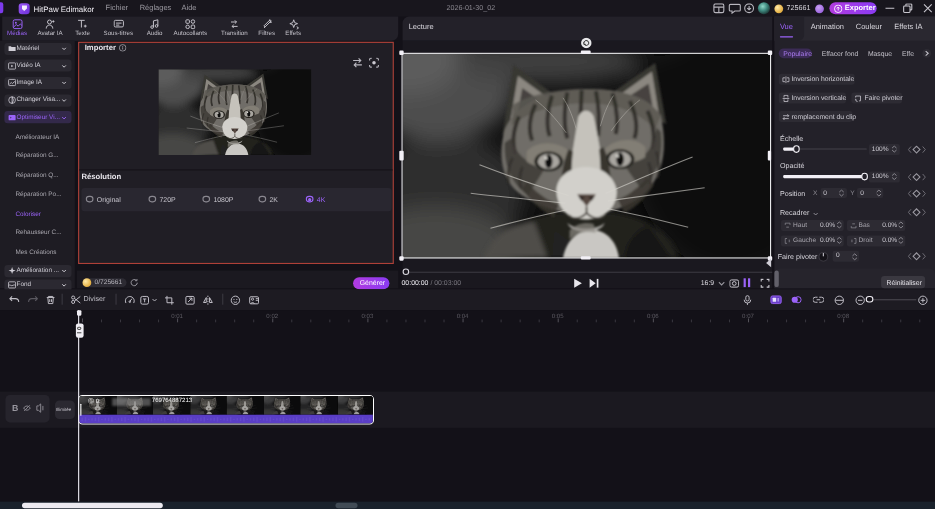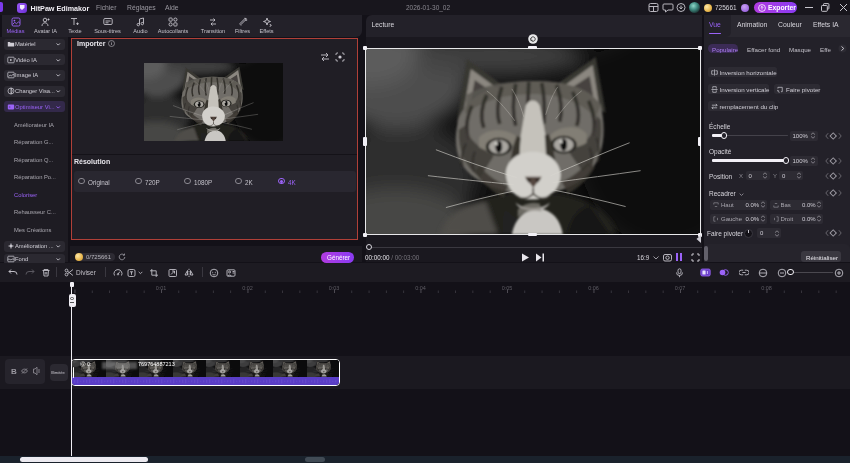--- a/index.html
+++ b/index.html
@@ -10,21 +10,21 @@
   .txt { white-space:nowrap; }
 </style>
 </head>
 <body>
 <div id="app">
 
   <div class="abs" style="left:0;top:0;width:850px;height:14.5px;background:#18161d;"></div>
   <div class="abs" style="left:0;top:2px;width:3px;height:10px;background:#7c3aed;border-radius:0 2px 2px 0;"></div>
   <div class="abs" style="left:17px;top:2.5px;width:10px;height:10px;border-radius:3px;background:linear-gradient(135deg,#9b59f6,#6d30d8);"></div>
   <div class="abs" style="left:19.5px;top:4.5px;width:5px;height:5.5px;background:#fff;clip-path:polygon(0 0,100% 0,100% 60%,50% 100%,0 60%);opacity:.9;"></div>
-  <div class="abs txt" style="left:30.5px;top:3.5px;font-size:7.2px;font-weight:bold;color:#f0eef4;">HitPaw Edimakor</div>
+  <div class="abs txt" style="left:30.5px;top:3.5px;font-size:7.2px;font-weight:normal;color:#f0eef4;">HitPaw Edimakor</div>
   <div class="abs txt" style="left:96px;top:4px;font-size:6.8px;color:#9a98a0;">Fichier</div>
   <div class="abs txt" style="left:127px;top:4px;font-size:6.8px;color:#9a98a0;">Réglages</div>
   <div class="abs txt" style="left:165px;top:4px;font-size:6.8px;color:#9a98a0;">Aide</div>
   <div class="abs txt" style="left:406px;top:4px;font-size:6.5px;color:#8a8890;">2026-01-30_02</div>
 
   <svg class="abs" style="left:648px;top:3px;" width="200" height="10" viewBox="0 0 200 10">
     <g stroke="#b8b6be" stroke-width="1" fill="none">
       <rect x="1" y="0.5" width="9" height="8" rx="1.5"></rect>
       <line x1="1" y1="3.5" x2="10" y2="3.5"></line>
         <line x1="5.5" y1="3.5" x2="5.5" y2="8.5"></line>

